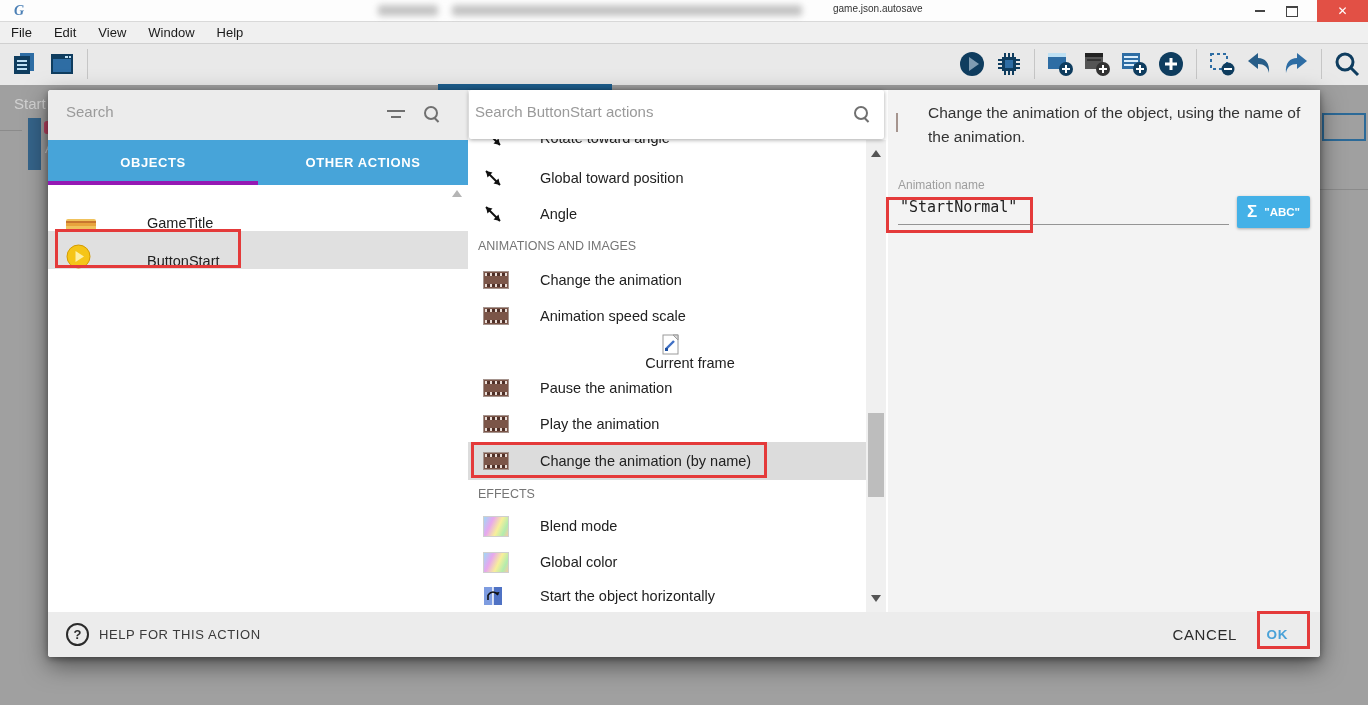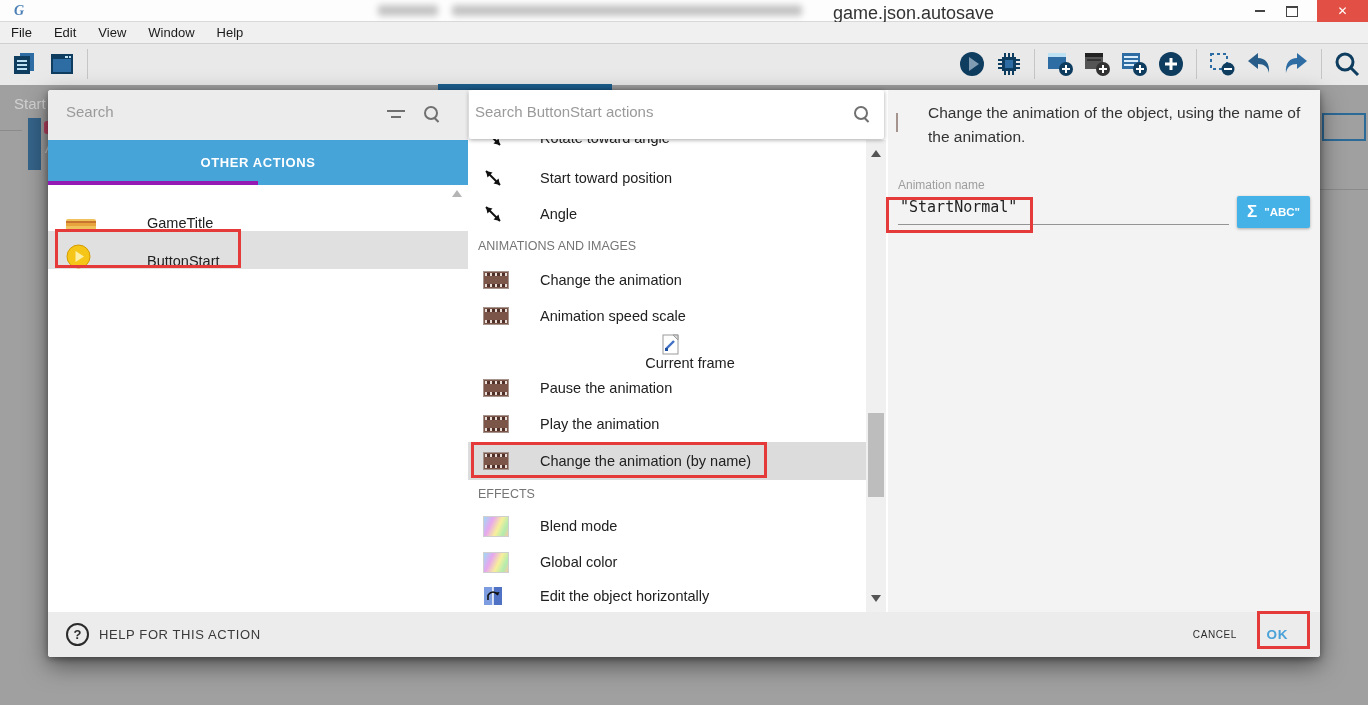--- a/index.html
+++ b/index.html
@@ -3,21 +3,21 @@
 <meta charset="utf-8">
 <style>
   html,body{margin:0;padding:0;}
   body{width:1368px;height:705px;overflow:hidden;font-family:"Liberation Sans",sans-serif;background:#a0a0a0;position:relative;}
   .abs{position:absolute;box-sizing:border-box;}
 
   
   .titlebar{left:0;top:0;width:1368px;height:22px;background:#fdfdfd;border-bottom:1px solid #d9d9d9;}
   .gd-logo{left:14px;top:3px;width:16px;height:16px;color:#4a7fb5;font:italic bold 14px "Liberation Serif",serif;}
   .blur-blob{background:#c4c4c4;filter:blur(3px);border-radius:3px;height:11px;top:5px;}
-  .win-title{left:833px;top:3px;font-size:18px;color:#333;}
+  .win-title{left:833px;top:3px;font-size:10px;color:#333;}
   .win-btn{top:0;height:22px;display:flex;align-items:center;justify-content:center;color:#333;}
   .btn-min{left:1246px;width:28px;} .btn-min i{display:block;width:10px;height:2px;background:#444;}
   .btn-max{left:1278px;width:28px;} .btn-max i{display:block;width:10px;height:8px;border:1px solid #444;border-top-width:2px;}
   .btn-close{left:1317px;width:51px;background:#e25045;color:#fff;font-size:12px;}
 
   
   .menubar{left:0;top:22px;width:1368px;height:22px;background:#f0f0f0;display:flex;align-items:center;border-bottom:1px solid #d0d0d0;}
   .menu-item{padding:0 11px;font-size:13px;color:#1a1a1a;}
   .menu-item:first-child{}
 
@@ -93,21 +93,21 @@
   .cfg-input{position:absolute;left:10px;top:104px;width:327px;border:none;border-bottom:1px solid #949494;outline:none;background:transparent;font:15px "DejaVu Sans Mono",monospace;color:#222;padding:4px 2px 8px 2px;}
   .expr-btn{position:absolute;left:349px;top:106px;width:73px;height:32px;background:#44b1e7;border-radius:2px;box-shadow:0 1px 3px rgba(0,0,0,.3);display:flex;align-items:center;justify-content:center;gap:7px;color:#fff;}
   .expr-sigma{font-size:17px;font-weight:bold;}
   .expr-abc{font-size:11.5px;font-weight:bold;}
 
   
   .dfooter{left:0;top:522px;width:1272px;height:45px;background:#ececec;border-radius:0 0 3px 3px;}
   .help-wrap{position:absolute;left:18px;top:0;height:45px;display:flex;align-items:center;gap:10px;}
   .help-icon{width:19px;height:19px;border:2px solid #2b2b2b;border-radius:50%;display:flex;align-items:center;justify-content:center;font-size:13px;font-weight:bold;color:#2b2b2b;}
   .help-text{font-size:13px;color:#3a3a3a;letter-spacing:.6px;}
-  .footer-cancel{position:absolute;right:83px;top:0;height:45px;display:flex;align-items:center;font-size:10px;color:#2b2b2b;letter-spacing:.6px;}
+  .footer-cancel{position:absolute;right:83px;top:0;height:45px;display:flex;align-items:center;font-size:15px;color:#2b2b2b;letter-spacing:.6px;}
   .footer-ok{position:absolute;right:32px;top:0;height:45px;display:flex;align-items:center;font-size:13.5px;color:#4aa2d8;font-weight:bold;letter-spacing:.6px;}
 
   
   .anno{border:3px solid #e43a3a;background:transparent;z-index:9;pointer-events:none;}
 </style>
 </head>
 <body>
 
 <div class="abs titlebar">
   <div class="abs gd-logo">G</div>
@@ -258,20 +258,21 @@
 
   <div class="abs obj-search">
     <input type="text" placeholder="Search" style="">
     <span class="abs filter-icon">
       <i style="top:3px;width:18px;"></i>
         <i style="top:9px;width:10px;left:5px;"></i>
     </span>
     <span class="abs search-glyph" style="left:376px;top:16px;"></span>
   </div>
   <div class="abs tabs">
+    <div class="tab">OBJECTS</div>
     <div class="tab">OTHER ACTIONS</div>
   </div>
   <div class="abs tab-indicator"></div>
   <div class="abs obj-list">
     <div class="orow" style="top:8px;">
       <span class="oico">
           <span class="gametitle-thumb"></span>
         </span>
       <span class="olabel">GameTitle</span>
     </div>
@@ -300,21 +301,21 @@
     <span class="mlabel">Rotate toward angle</span>
   </div>
   <div class="mrow" style="top:70px;">
     <span class="mico">
         <svg width="20" height="20">
           <line x1="3" y1="3" x2="17" y2="17" stroke="#111" stroke-width="2"></line>
           <polygon points="17,17 10.5,15.5 15.5,10.5" fill="#111"></polygon>
           <polygon points="3,3 9.5,4.5 4.5,9.5" fill="#111"></polygon>
         </svg>
       </span>
-    <span class="mlabel">Start toward position</span>
+    <span class="mlabel">Global toward position</span>
   </div>
   <div class="mrow" style="top:106px;">
     <span class="mico">
         <svg width="20" height="20">
           <line x1="3" y1="3" x2="17" y2="17" stroke="#111" stroke-width="2"></line>
           <polygon points="17,17 10.5,15.5 15.5,10.5" fill="#111"></polygon>
           <polygon points="3,3 9.5,4.5 4.5,9.5" fill="#111"></polygon>
         </svg>
       </span>
     <span class="mlabel">Angle</span>
@@ -378,21 +379,21 @@
     <span class="mico">
       <svg width="20" height="20">
           <rect x="1" y="1" width="9" height="18" fill="#7e9ce0"></rect>
           <rect x="10" y="1" width="9" height="18" fill="#4f72c4"></rect>
           <line x1="10" y1="1" x2="10" y2="19" stroke="#fff" stroke-width="1.5"></line>
           <path d="M5 9 Q10 3 15 9" fill="none" stroke="#111" stroke-width="1.6"></path>
           <polygon points="15,9 12.5,6.5 16.5,6" fill="#111"></polygon>
           <line x1="5" y1="9" x2="5" y2="14" stroke="#111" stroke-width="1.6"></line>
         </svg>
     </span>
-    <span class="mlabel">Edit the object horizontally</span>
+    <span class="mlabel">Start the object horizontally</span>
   </div>
 
   <div class="abs act-card">
     <input type="text" placeholder="Search ButtonStart actions" style="">
     <span class="search-glyph"></span>
   </div>
 
   <div class="abs mscroll">
     <span class="sb-arrow sb-up"></span>
     <span class="mthumb"></span>

